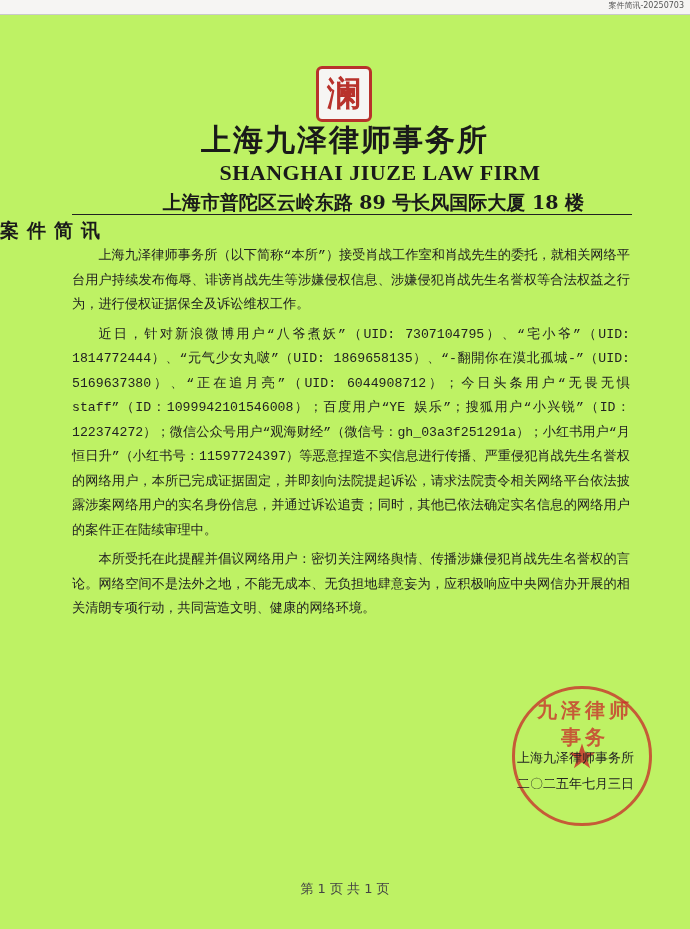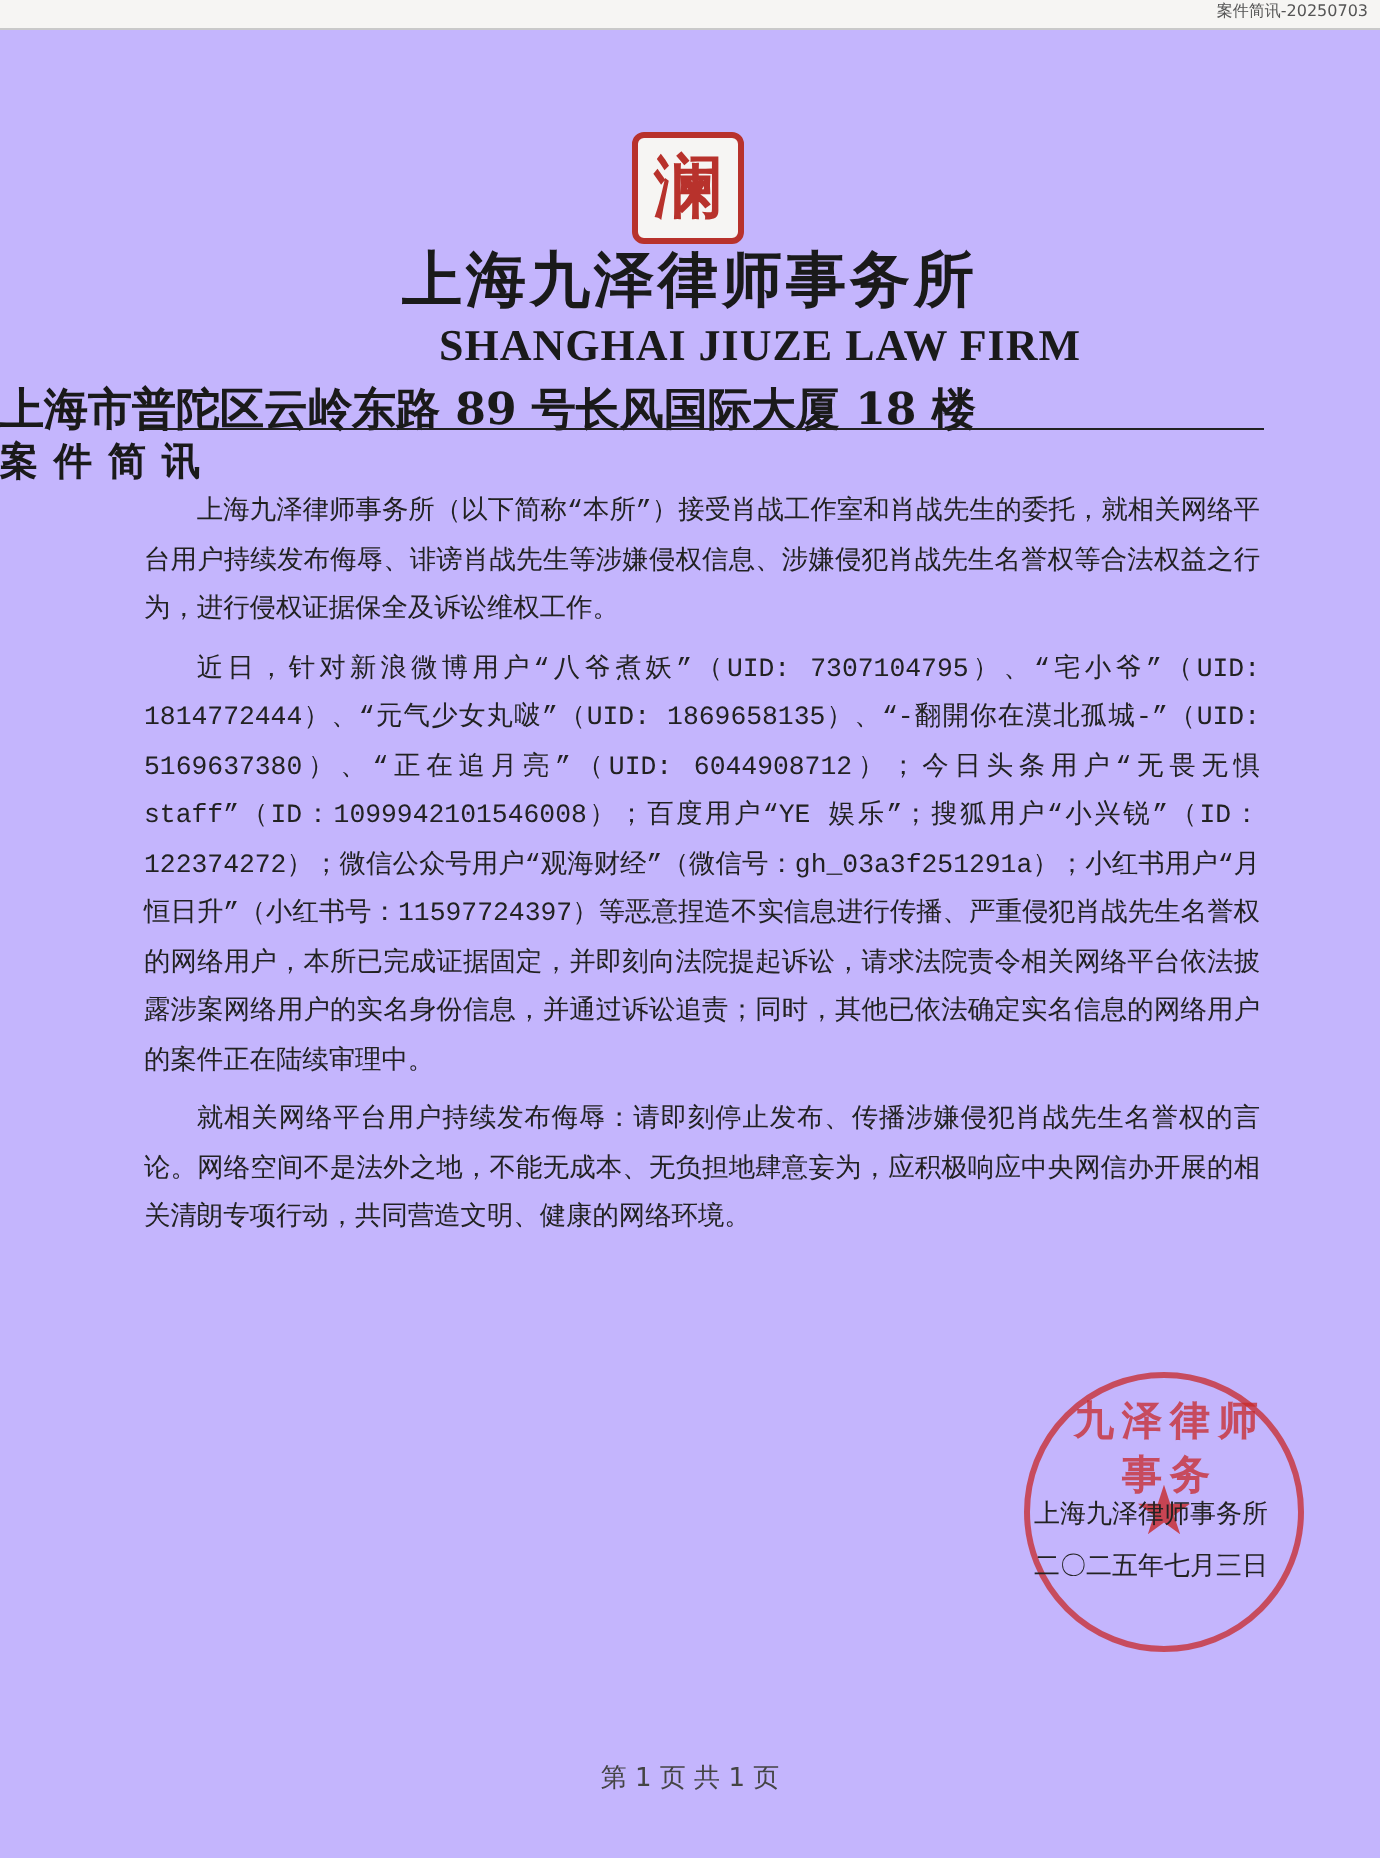--- a/index.html
+++ b/index.html
@@ -3,21 +3,21 @@
 <meta charset="utf-8">
 <style>
   html, body { margin: 0; padding: 0; }
   body {
     width: 690px; height: 929px; overflow: hidden;
     background: #f4f3f1;
     font-family: "DejaVu Serif", "Liberation Serif", serif;
     color: #1a1a1a;
     position: relative;
   }
-  .page { position: absolute; left: 0; top: 0; width: 690px; height: 929px; background: #c4b5fd; }
+  .page { position: absolute; left: 0; top: 0; width: 690px; height: 929px; background: #bef264; }
   .topbar {
     position: absolute; left: 0; top: 0; width: 690px; height: 14px;
     border-bottom: 1px solid #c9c9c9; background: #f6f5f3;
   }
   .doc-id {
     position: absolute; right: 6px; top: 0px;
     font-family: "DejaVu Sans", sans-serif; font-size: 8px; color: #555;
   }
   .seal-logo {
     position: absolute; left: 316px; top: 66px; width: 56px; height: 56px;
@@ -28,22 +28,22 @@
   }
   .title-cn {
     position: absolute; left: 0; width: 690px; top: 120px; text-align: center;
     font-size: 30px; font-weight: bold; letter-spacing: 2px;
   }
   .title-en {
     position: absolute; left: 0; width: 690px; top: 160px; text-align: center;
     font-family: "Liberation Serif", serif; font-size: 22px; font-weight: bold; letter-spacing: 0.5px; padding-left: 35px;
   }
   .address {
-    position: absolute; left: 0; width: 584px; top: 190px; text-align: left;
-    font-size: 22px; font-weight: bold;
+    position: absolute; left: 0; width: 584px; top: 190px; text-align: right;
+    font-size: 19px; font-weight: bold;
   }
   .divider {
     position: absolute; left: 72px; width: 560px; top: 214px; height: 0;
     border-top: 1.5px solid #222;
   }
   .heading {
     position: absolute; left: 0; width: 590px; top: 218px; text-align: left;
     font-size: 19px; font-weight: bold; letter-spacing: 8px;
   }
   .body {
@@ -89,21 +89,21 @@
 
   <div class="title-cn">上海九泽律师事务所</div>
   <div class="title-en">SHANGHAI JIUZE LAW FIRM</div>
   <div class="address">上海市普陀区云岭东路 89 号长风国际大厦 18 楼</div>
   <div class="divider"></div>
   <div class="heading">案件简讯</div>
 
   <div class="body">
     <p>上海九泽律师事务所（以下简称“本所”）接受肖战工作室和肖战先生的委托，就相关网络平台用户持续发布侮辱、诽谤肖战先生等涉嫌侵权信息、涉嫌侵犯肖战先生名誉权等合法权益之行为，进行侵权证据保全及诉讼维权工作。</p>
     <p>近日，针对新浪微博用户“八爷煮妖”（UID: 7307104795）、“宅小爷”（UID: 1814772444）、“元气少女丸啵”（UID: 1869658135）、“-翻開你在漠北孤城-”（UID: 5169637380）、“正在追月亮”（UID: 6044908712）；今日头条用户“无畏无惧 staff”（ID：1099942101546008）；百度用户“YE 娱乐”；搜狐用户“小兴锐”（ID：122374272）；微信公众号用户“观海财经”（微信号：gh_03a3f251291a）；小红书用户“月恒日升”（小红书号：11597724397）等恶意捏造不实信息进行传播、严重侵犯肖战先生名誉权的网络用户，本所已完成证据固定，并即刻向法院提起诉讼，请求法院责令相关网络平台依法披露涉案网络用户的实名身份信息，并通过诉讼追责；同时，其他已依法确定实名信息的网络用户的案件正在陆续审理中。</p>
-    <p>就相关网络平台用户持续发布侮辱：请即刻停止发布、传播涉嫌侵犯肖战先生名誉权的言论。网络空间不是法外之地，不能无成本、无负担地肆意妄为，应积极响应中央网信办开展的相关清朗专项行动，共同营造文明、健康的网络环境。</p>
+    <p>本所受托在此提醒并倡议网络用户：密切关注网络舆情、传播涉嫌侵犯肖战先生名誉权的言论。网络空间不是法外之地，不能无成本、无负担地肆意妄为，应积极响应中央网信办开展的相关清朗专项行动，共同营造文明、健康的网络环境。</p>
   </div>
 
   <div class="stamp">
     <div class="stamp-text">九泽律师事务</div>
     <div class="stamp-star">★</div>
   </div>
 
   <div class="signature">
     <div>上海九泽律师事务所</div>
     <div>二〇二五年七月三日</div>

